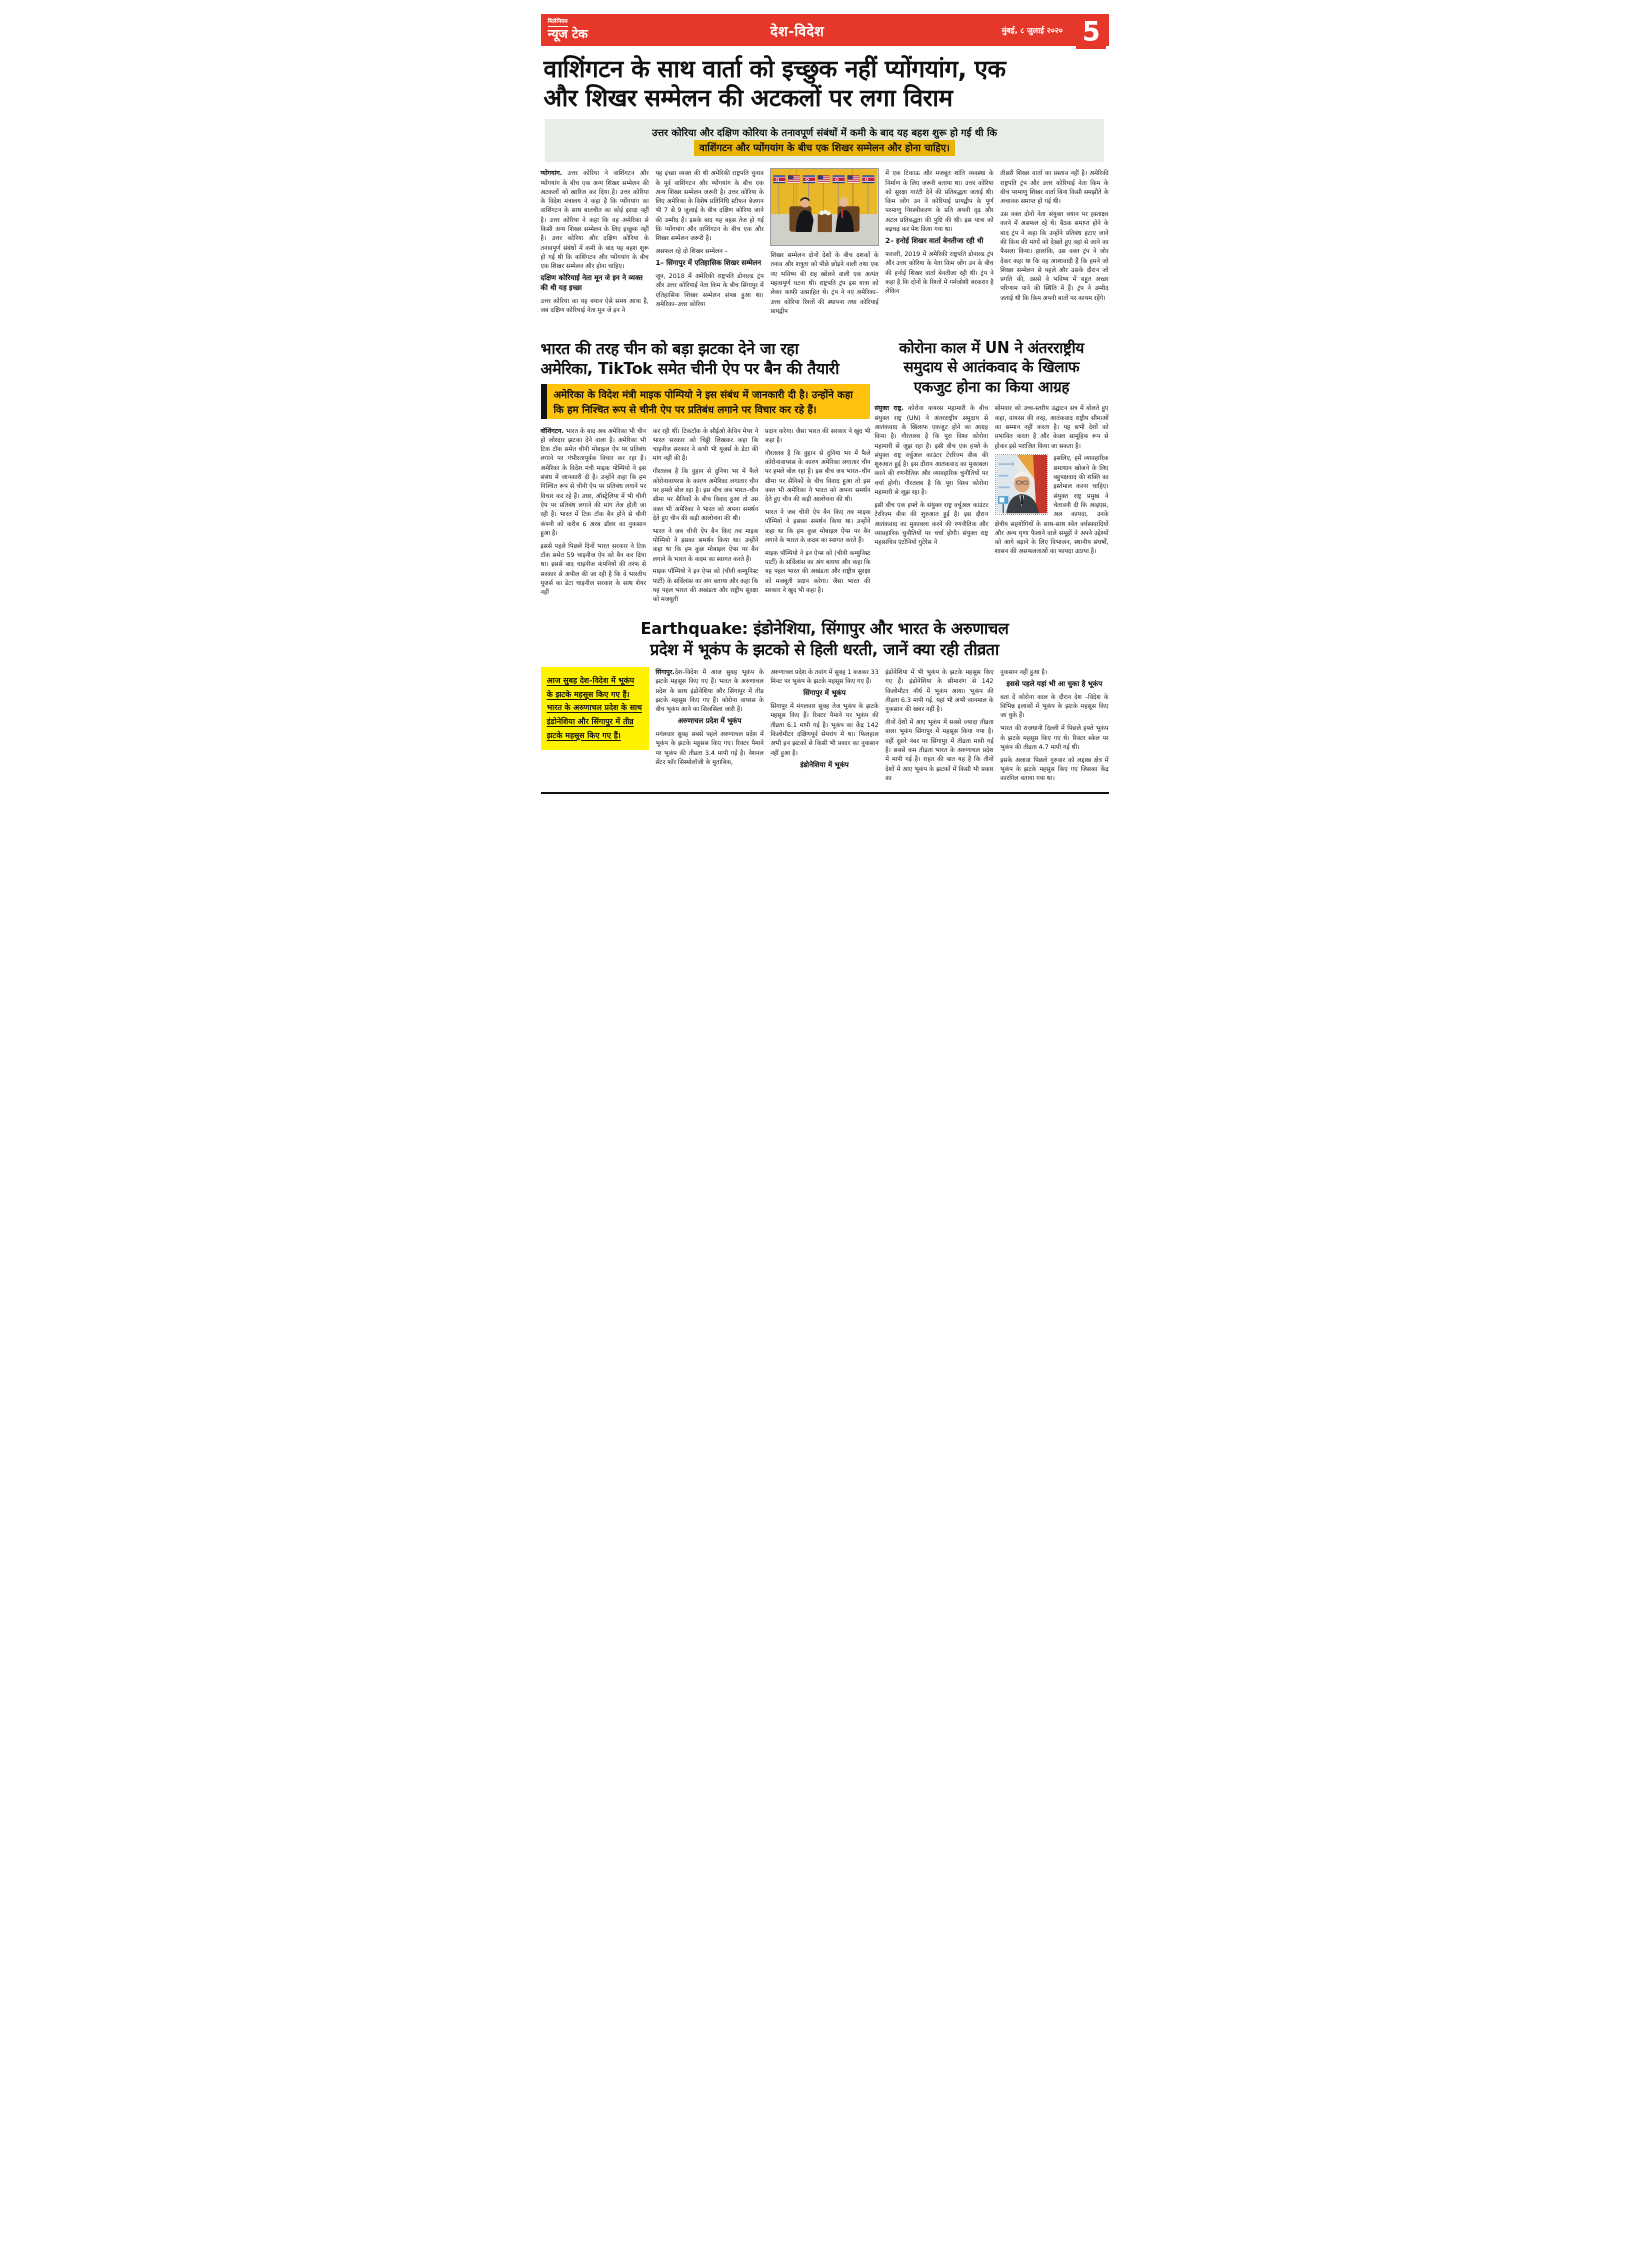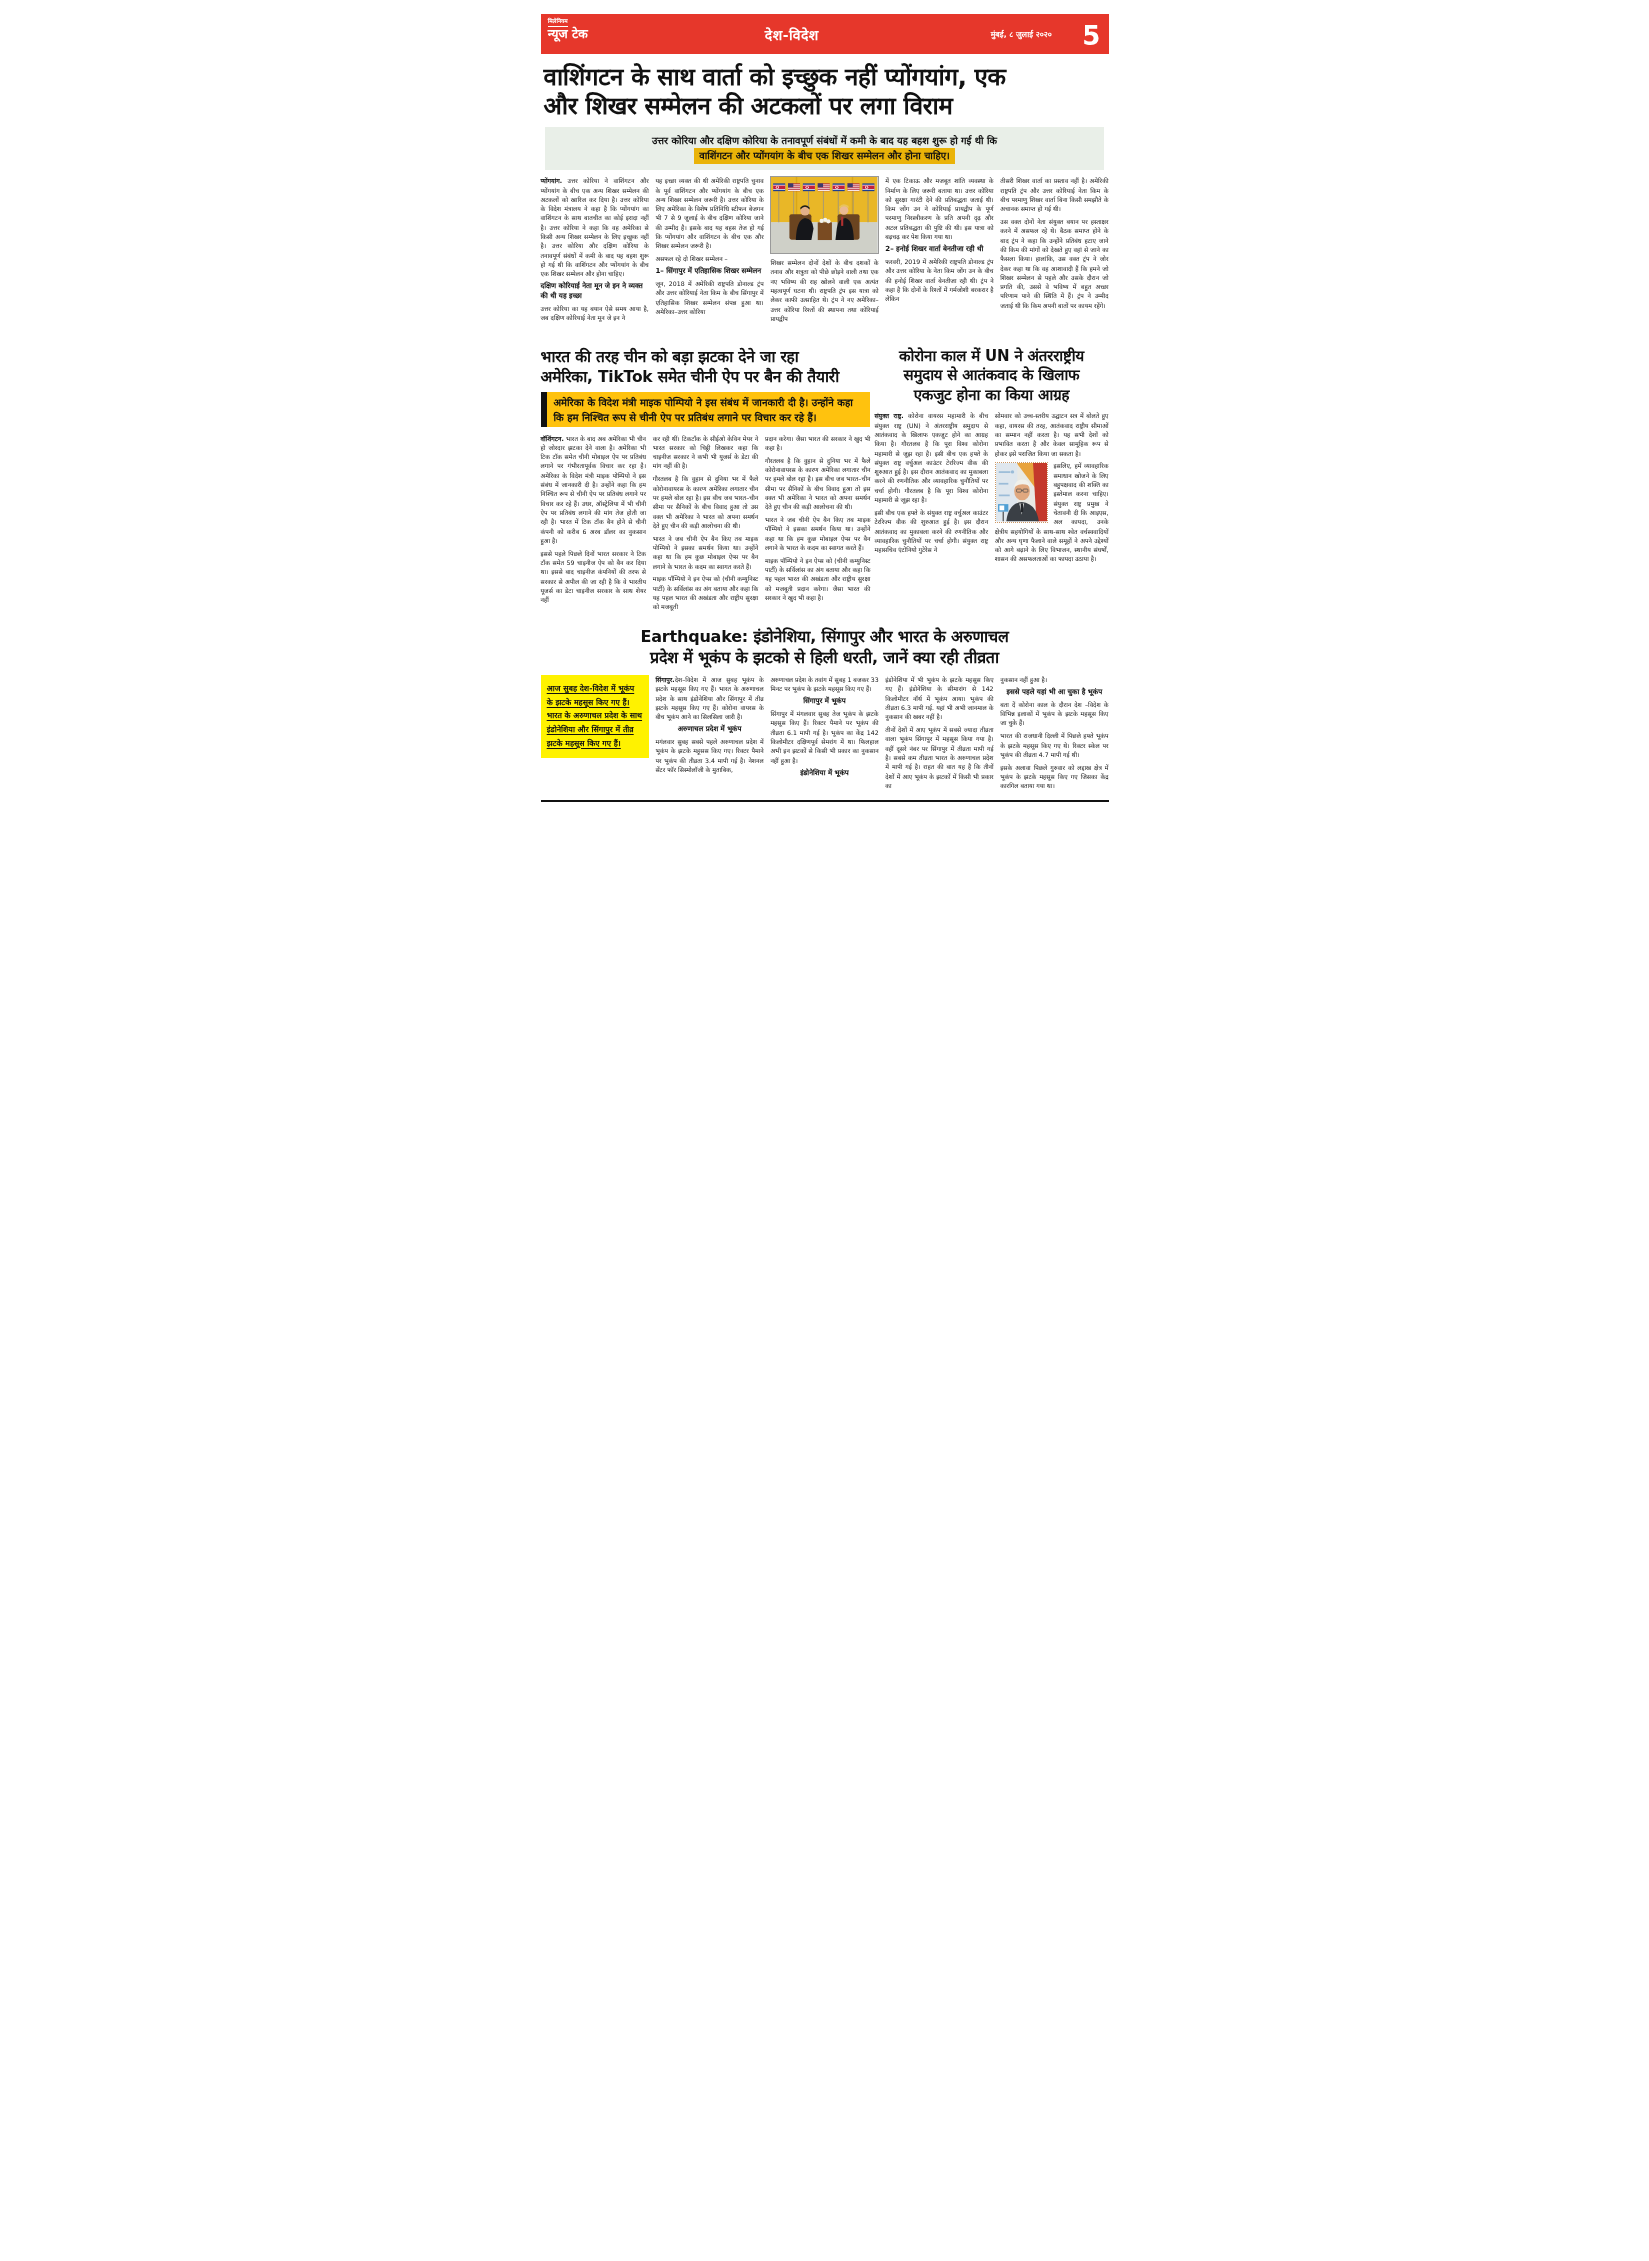--- a/index.html
+++ b/index.html
@@ -1,25 +1,25 @@
 <!DOCTYPE html>
 <html lang="hi" style="font-size:8.3px"><head>
 <meta charset="utf-8">
 <style>
   html,body{margin:0;padding:0;background:#ffffff;}
   body{font-family:"DejaVu Sans","Liberation Sans",sans-serif;color:#111;}
   .page{width:595px;min-height:810px;margin:0 auto;background:#fff;padding:7.2px 13.5px 9.3px;box-sizing:border-box;position:relative;}
 
   
-  .masthead{display:flex;align-items:stretch;background:#e6372b;color:#fff;height:40px;margin-top:7.2px;position:relative;}
+  .masthead{display:flex;align-items:stretch;background:#e6372b;color:#fff;height:32px;margin-top:7.2px;position:relative;}
   .brand{padding:2.1px 5.2px 0 7.2px;line-height:1;}
   .brand-top{font-size:5.7px;font-weight:700;border-bottom:0.5px solid #fff;display:inline-block;padding-bottom:0.5px;}
   .brand-bottom{font-size:12.4px;font-weight:900;margin-top:1px;}
   .section-title{flex:1;text-align:center;font-size:14px;font-weight:900;align-self:center;letter-spacing:0.5px;}
-  .mast-right{display:flex;align-items:center;gap:24px;padding-right:2.1px;}
+  .mast-right{display:flex;align-items:center;gap:13px;padding-right:2.1px;}
   .mast-date{font-size:7.8px;font-weight:800;}
   .pagenum{font-size:26px;font-weight:900;line-height:0.9;background:#e6372b;padding:4.1px 6.2px 5.2px;position:relative;top:2.6px;}
 
   
   .headline{font-size:24px;font-weight:900;text-align:left;line-height:1.22;margin:8.3px 3.1px 6.2px;letter-spacing:-0.3px;}
   .deck{background:#e9efe8;text-align:center;padding:5.2px 15.5px 6.2px;font-weight:800;font-size:9.8px;line-height:1.55;margin:0 4.1px;}
   .deck .hl{background:#eab308;padding:0.5px 5.2px;display:inline-block;}
 
   .cols{display:flex;gap:6.7px;margin-top:6.2px;}
   .col{flex:1;min-width:0;}

